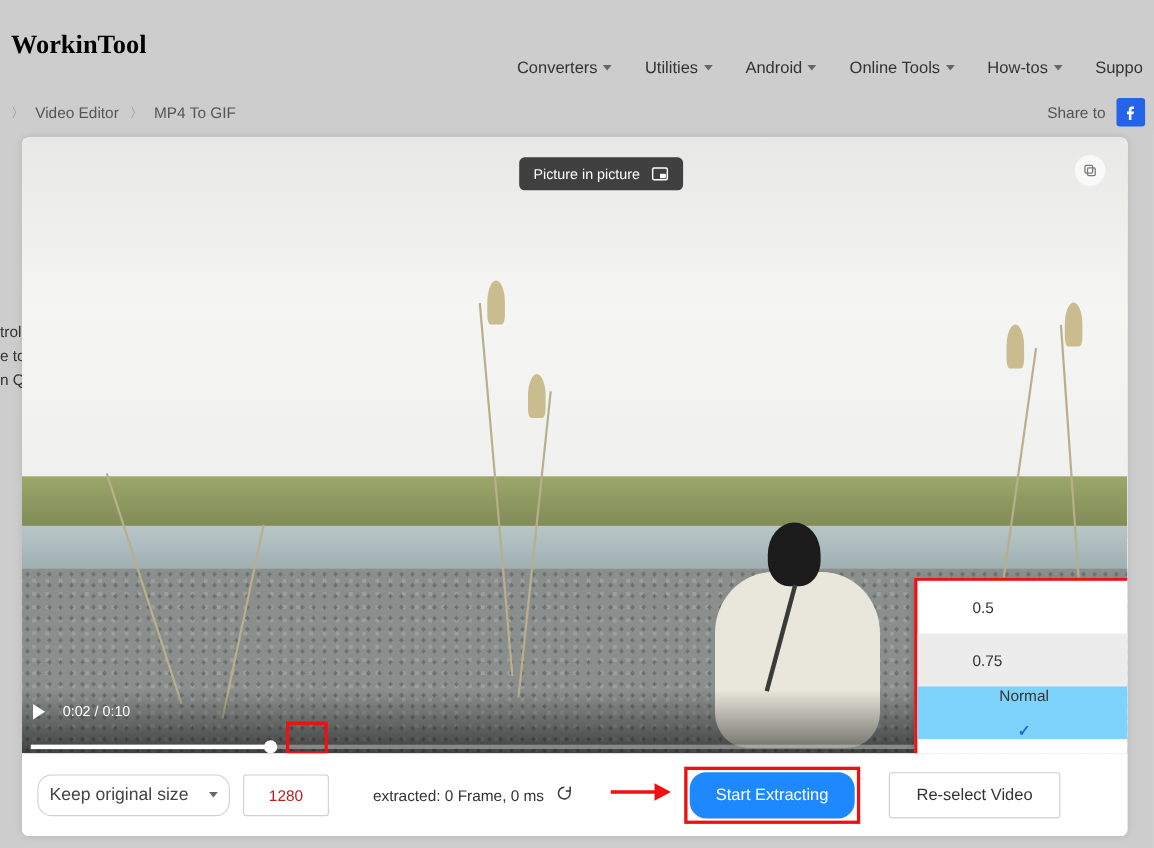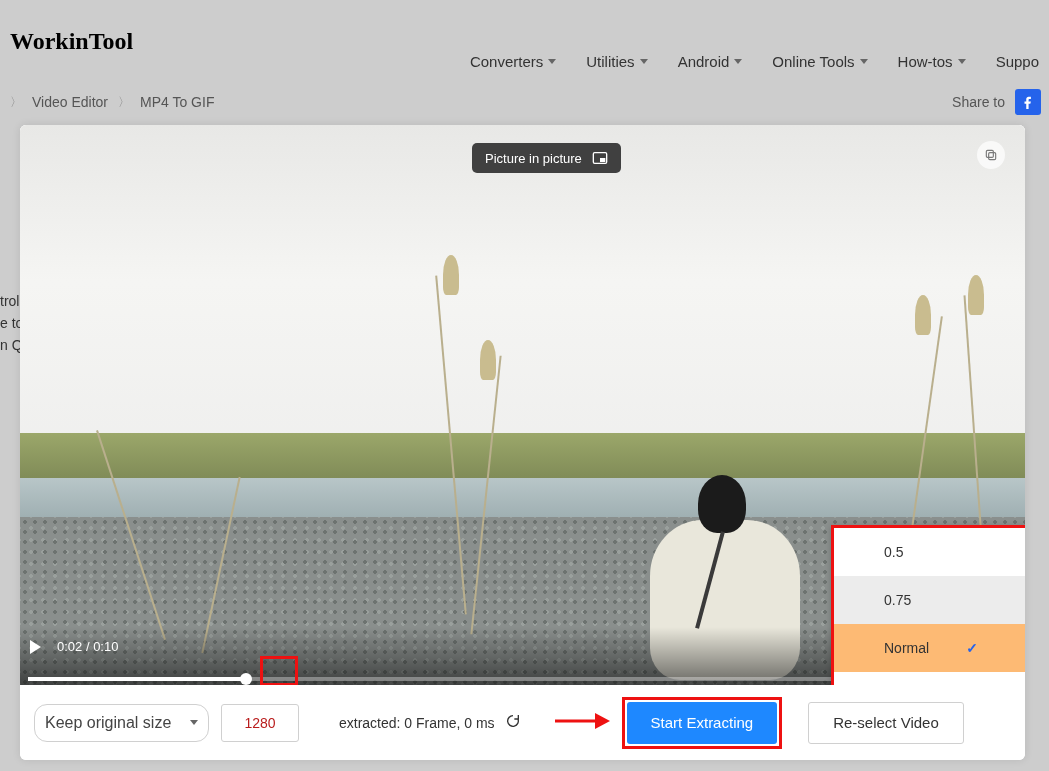--- a/index.html
+++ b/index.html
@@ -44,33 +44,33 @@
   .copy-ico svg{width:14px;height:14px;fill:#7a7a7a;}
   .video-controls{position:absolute;left:0;right:0;bottom:0;height:58px;background:linear-gradient(180deg,rgba(0,0,0,0) 0%,rgba(0,0,0,0.55) 100%);}
   .play-row{position:absolute;left:10px;top:12px;display:flex;align-items:center;gap:16px;color:#fff;font-size:13px;}
   .play-ico{width:0;height:0;border-left:11px solid #fff;border-top:7px solid transparent;border-bottom:7px solid transparent;}
   .prog-track{position:absolute;left:8px;right:8px;bottom:4px;height:4px;background:rgba(255,255,255,0.35);}
   .prog-fill{position:absolute;left:0;top:0;height:4px;width:22%;background:#fff;}
   .prog-thumb{position:absolute;left:22%;top:-4px;width:12px;height:12px;border-radius:50%;background:#fff;transform:translateX(-50%);}
   .hl-thumb{position:absolute;left:232px;bottom:-5px;width:38px;height:30px;border:3px solid #e11;}
   .speed-menu{position:absolute;right:-6px;top:400px;width:200px;background:#fff;box-shadow:0 2px 6px rgba(0,0,0,0.2);border:3px solid #e11;}
   .speed-item{height:48px;display:flex;align-items:center;padding:0 50px;font-size:14px;color:#333;justify-content:space-between;cursor:pointer;}
-  .speed-item.sel{background:#fdba74;}
+  .speed-item.sel{background:#7dd3fc;flex-direction:column;}
   .speed-item.hov{background:#ececec;}
   .check{color:#2563eb;font-weight:bold;}
   .footer-bar{position:absolute;left:0;right:0;bottom:0;height:75px;background:#fff;display:flex;align-items:center;padding:0 14px;gap:12px;}
   .hl-box{border:3px solid #e11;padding:6px 4px;}
   .lbl{font-size:14px;color:#333;}
   .select-box{width:175px;height:38px;border:1px solid #d0d0d0;border-radius:13px;display:flex;align-items:center;justify-content:space-between;padding:0 10px;font-size:16px;color:#444;cursor:pointer;}
   .num-input{width:78px;height:38px;border:1px solid #d0d0d0;border-radius:3px;text-align:center;font-size:14px;color:#b91c1c;}
   .extracted{font-size:14px;color:#333;margin-left:28px;display:flex;align-items:center;gap:10px;}
   .refresh-ico svg{width:16px;height:16px;fill:#333;}
   .arrow-annot{margin-left:22px;}
   .arrow-annot svg{width:55px;height:20px;}
-  .btn-primary{height:42px;padding:0 24px;background:#1e88ff;color:#fff;border:none;border-radius:3px;font-size:15px;cursor:pointer;}
+  .btn-primary{height:42px;padding:0 24px;background:#1e88ff;color:#fff;border:none;border-radius:15px;font-size:15px;cursor:pointer;}
   .hl-btn{border:3px solid #e11;padding:2px;}
   .btn-secondary{height:42px;padding:0 24px;background:#fff;color:#333;border:1px solid #d0d0d0;border-radius:3px;font-size:15px;cursor:pointer;margin-left:14px;}
 </style>
 </head>
 <body>
 
 <div class="header">
   <div class="logo">WorkinTool</div>
   <div class="nav">
     <div class="nav-item">

